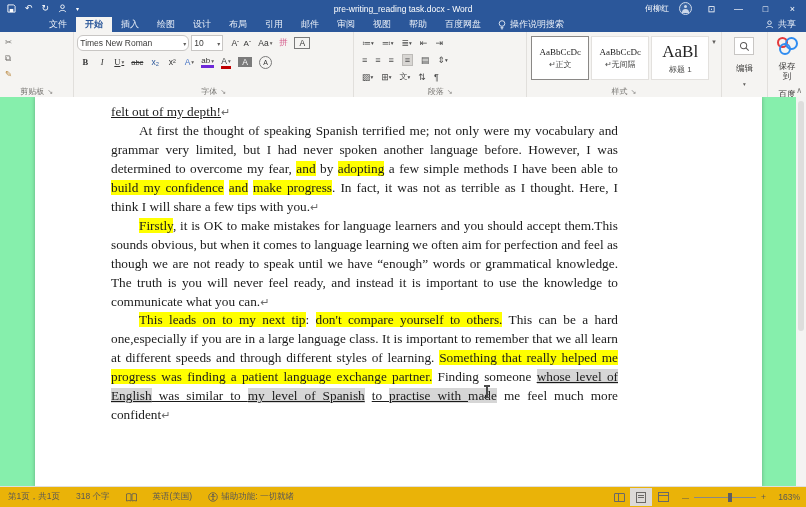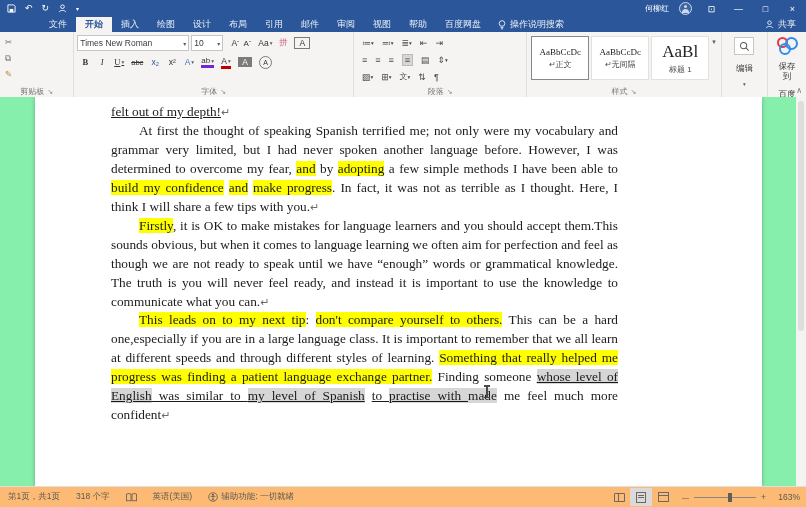--- a/index.html
+++ b/index.html
@@ -68,21 +68,21 @@
   .para{margin:0;text-align:justify;}
   .para.ind{text-indent:28px;}
   .hl-y{background:#ffff00;}
   .hl-g{background:#d6d6d6;}
   .u{text-decoration:underline;}
   .mark{color:#6d6d6d;font-size:11px;}
   .ibeam{position:absolute;left:486px;top:288px;width:1.5px;height:13px;background:#4a4a4a;}
   .ibeam::before,.ibeam::after{content:"";position:absolute;left:-2.5px;width:6.5px;height:1.5px;background:#4a4a4a;}
   .ibeam::before{top:0;} .ibeam::after{bottom:0;}
   
-  .statusbar{position:absolute;left:0;right:0;bottom:0;height:20px;background:#fdba74;border-top:1px solid #e1dfdd;display:flex;align-items:center;font-size:8.5px;color:#5a5856;}
+  .statusbar{position:absolute;left:0;right:0;bottom:0;height:20px;background:#eab308;border-top:1px solid #e1dfdd;display:flex;align-items:center;font-size:8.5px;color:#5a5856;}
   .sb-item{padding:0 8px;display:flex;align-items:center;gap:3px;white-space:nowrap;}
   .sb-right{margin-left:auto;display:flex;align-items:center;}
   .viewbtn{width:22px;height:18px;display:flex;align-items:center;justify-content:center;color:#6a6866;}
   .viewbtn.active{background:#dcdad8;}
   .vic{display:inline-block;border:1px solid #6a6866;}
   .vic.read{width:9px;height:7px;border-radius:1px 1px 0 0;position:relative;}
   .vic.read::before{content:"";position:absolute;left:3.5px;top:-1px;bottom:-1px;width:1px;background:#6a6866;}
   .vic.print{width:8px;height:9px;position:relative;}
   .vic.print::before{content:"";position:absolute;left:1px;top:2px;right:1px;height:1px;background:#6a6866;box-shadow:0 2px 0 #6a6866;}
   .vic.web{width:9px;height:8px;position:relative;}
@@ -107,20 +107,21 @@
     <span class="ic">↶</span>
     <span class="ic">↻</span>
     <span class="ic">
       <svg width="9" height="9" viewBox="0 0 10 10">
           <circle cx="5" cy="3" r="2" fill="none" stroke="#fff"></circle>
           <path d="M1.5 9c0-2.5 7-2.5 7 0" fill="none" stroke="#fff"></path>
         </svg>
     </span>
     <span class="ic" style="font-size:6px;">▾</span>
   </div>
+  <div class="title-center">pre-writing_reading task.docx - Word</div>
   <div class="tb-right">
     <span class="tb-user">何柳红</span>
     <span class="avatar"></span>
     <span class="winbtn">⊡</span>
     <span class="winbtn">—</span>
     <span class="winbtn">□</span>
     <span class="winbtn">×</span>
   </div>
 </div>
 
@@ -170,21 +171,21 @@
       </div>
     </div>
     <div class="grp-label">
         <span>剪贴板</span>
         <span class="dlg">↘</span>
       </div>
   </div>
 
   <div class="grp fontgrp" style="width:292px;">
     <div class="row1">
-      <span class="combo" style="width:106px;">
+      <span class="combo" style="width:106px;border-radius:6px;">
         <span>Times New Roman</span>
           <span class="arrow">▾</span>
       </span>
       <span class="combo" style="width:26px;">
         <span>10</span>
           <span class="arrow">▾</span>
       </span>
       <span class="fbtn" style="margin-left:5px;">
           <span>A</span>
           <sup style="font-size:6px;">ˆ</sup>

